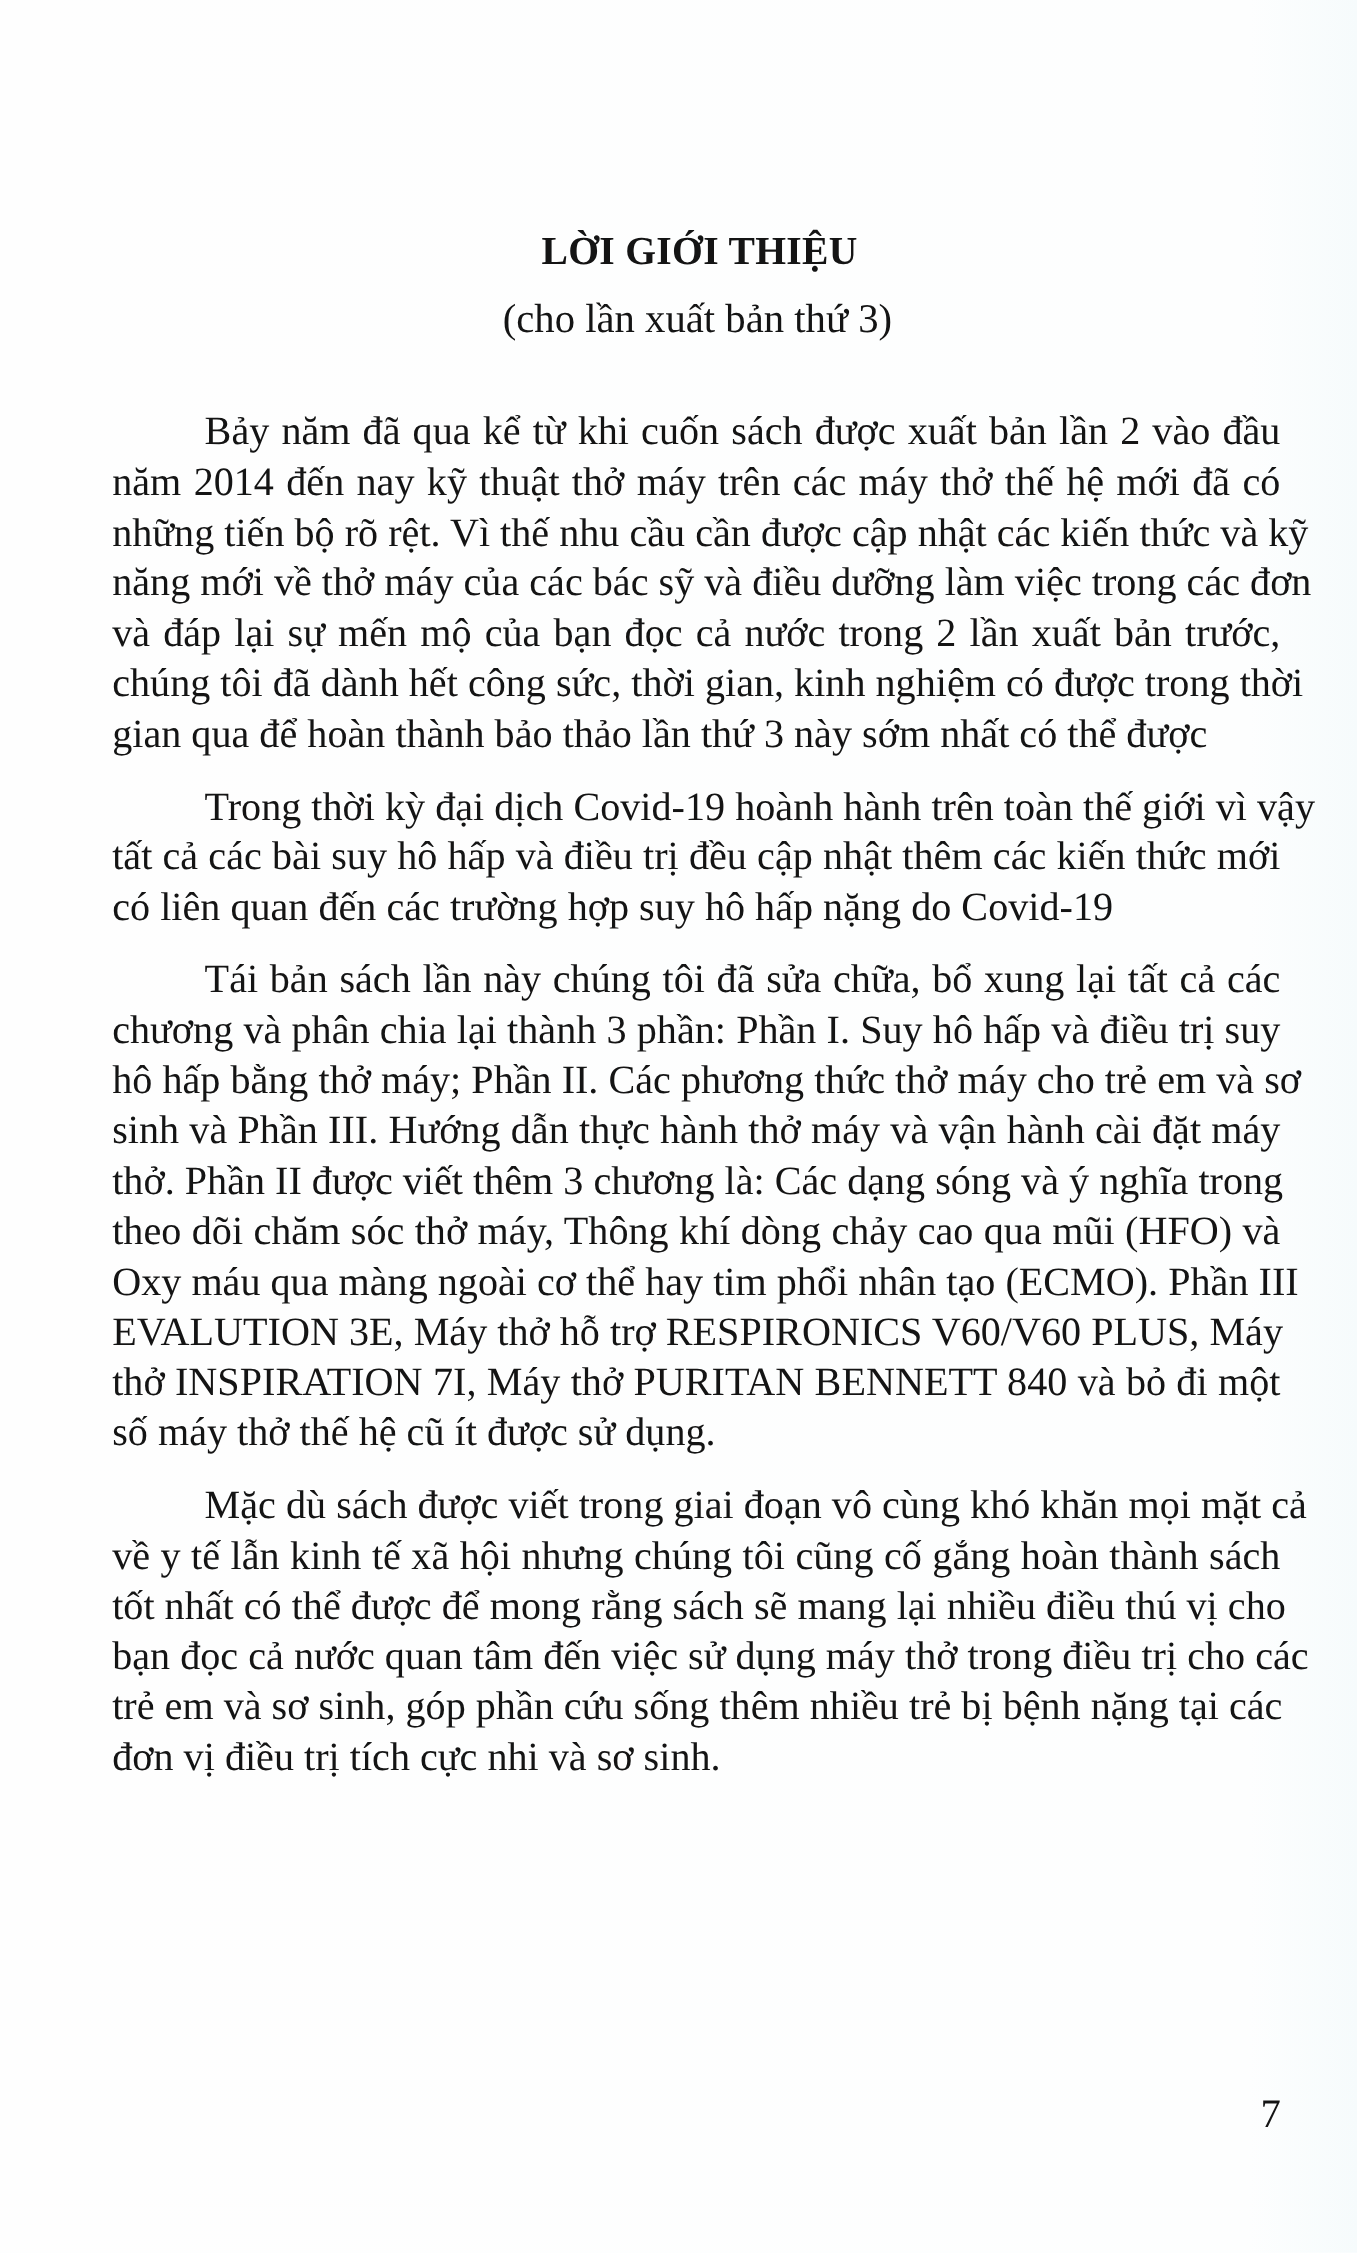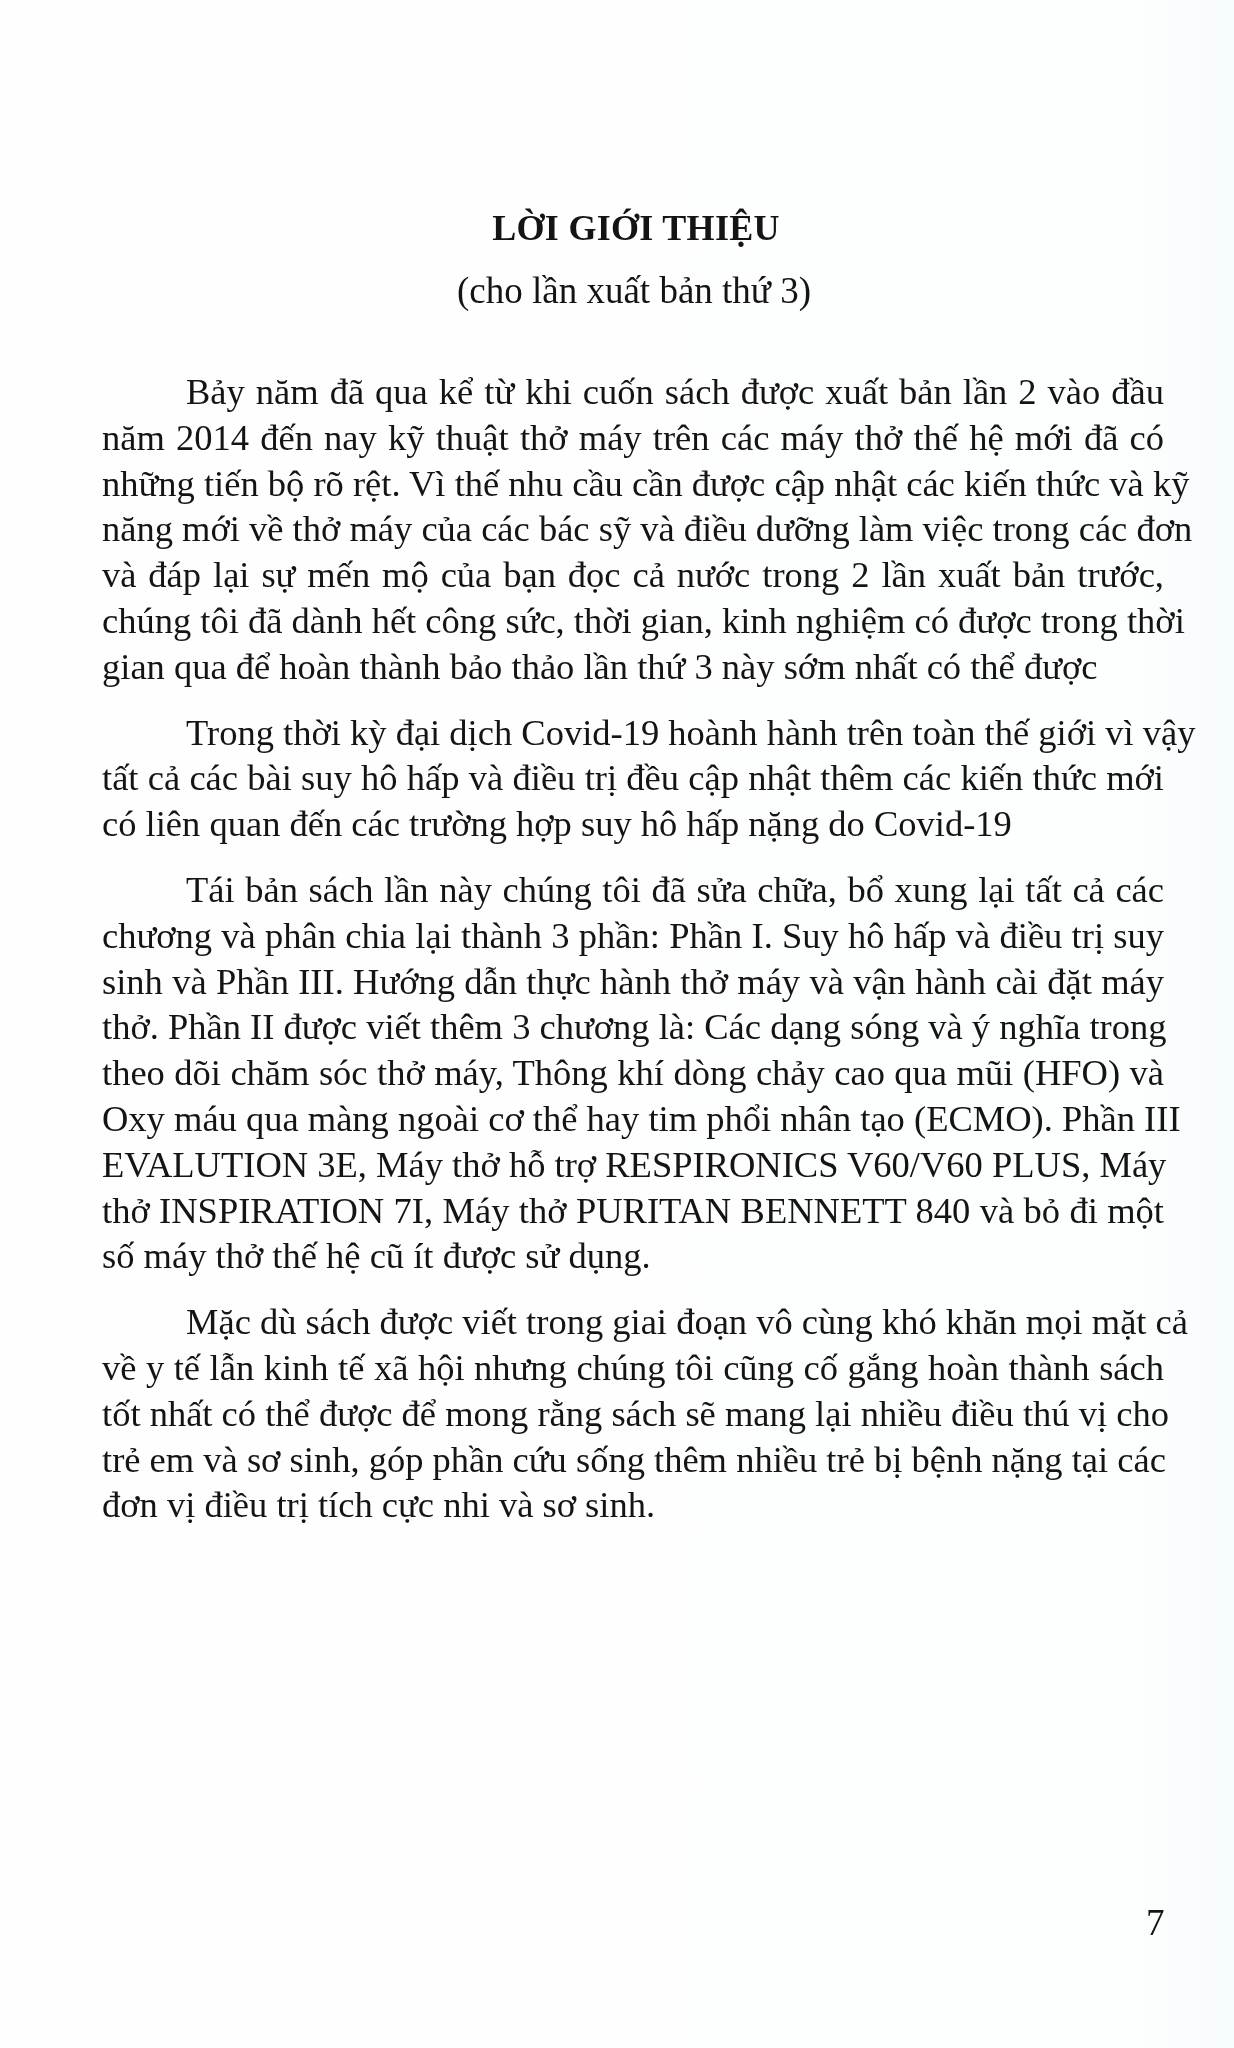--- a/index.html
+++ b/index.html
@@ -98,33 +98,35 @@
 
     <div class="para">
       <span class="line first">Trong thời kỳ đại dịch Covid-19 hoành hành trên toàn thế giới vì vậy</span>
       <span class="line">tất cả các bài suy hô hấp và điều trị đều cập nhật thêm các kiến thức mới</span>
       <span class="line last">có liên quan đến các trường hợp suy hô hấp nặng do Covid-19</span>
     </div>
 
     <div class="para">
       <span class="line first">Tái bản sách lần này chúng tôi đã sửa chữa, bổ xung lại tất cả các</span>
       <span class="line">chương và phân chia lại thành 3 phần: Phần I. Suy hô hấp và điều trị suy</span>
+      <span class="line">hô hấp bằng thở máy; Phần II. Các phương thức thở máy cho trẻ em và sơ</span>
       <span class="line">sinh và Phần III. Hướng dẫn thực hành thở máy và vận hành cài đặt máy</span>
       <span class="line">thở. Phần II được viết thêm 3 chương là: Các dạng sóng và ý nghĩa trong</span>
       <span class="line">theo dõi chăm sóc thở máy, Thông khí dòng chảy cao qua mũi (HFO) và</span>
       <span class="line">Oxy máu qua màng ngoài cơ thể hay tim phổi nhân tạo (ECMO). Phần III</span>
       <span class="line">EVALUTION 3E, Máy thở hỗ trợ RESPIRONICS V60/V60 PLUS, Máy</span>
       <span class="line">thở INSPIRATION 7I, Máy thở PURITAN BENNETT 840 và bỏ đi một</span>
       <span class="line last">số máy thở thế hệ cũ ít được sử dụng.</span>
     </div>
 
     <div class="para">
       <span class="line first">Mặc dù sách được viết trong giai đoạn vô cùng khó khăn mọi mặt cả</span>
       <span class="line">về y tế lẫn kinh tế xã hội nhưng chúng tôi cũng cố gắng hoàn thành sách</span>
       <span class="line">tốt nhất có thể được để mong rằng sách sẽ mang lại nhiều điều thú vị cho</span>
+      <span class="line">bạn đọc cả nước quan tâm đến việc sử dụng máy thở trong điều trị cho các</span>
       <span class="line">trẻ em và sơ sinh, góp phần cứu sống thêm nhiều trẻ bị bệnh nặng tại các</span>
       <span class="line last">đơn vị điều trị tích cực nhi và sơ sinh.</span>
     </div>
 
   </div>
 
   <div class="page-number">7</div>
 </div>
 
 </body></html>

